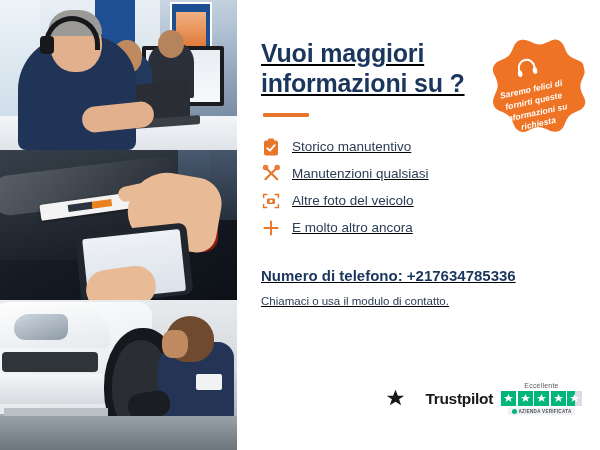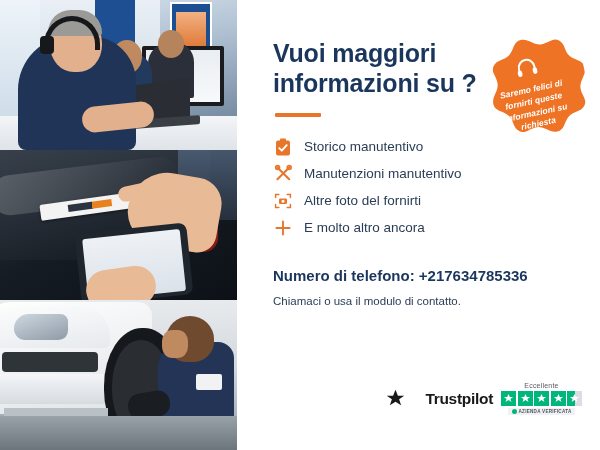--- a/index.html
+++ b/index.html
@@ -241,21 +241,22 @@
   .ph3 .cab{
     position:absolute; right:0; top:70px; width:78px; height:56px;
     background:linear-gradient(180deg,#cfd5da,#a6aeb5);
   }
 
   
   .content {
     flex: 1 1 auto;
     position: relative;
     background: #ffffff;
-    padding: 38px 22px 0 36px;
+    padding: 38px 22px 0 24px;
+    text-decoration: underline;
   }
 
   .headline {
     font-size: 25px;
     line-height: 1.2;
     font-weight: bold;
     color: #1b365d;
     letter-spacing: -0.2px;
     max-width: 215px;
   }
@@ -479,38 +480,38 @@
         <span class="f-icon">
           <svg width="19" height="19" viewBox="0 0 19 19">
             <g stroke="#e8762a" stroke-width="2.1" stroke-linecap="round">
               <path d="M3.4 3.4 L15.2 15.2"></path>
               <path d="M15.2 3.4 L3.4 15.2"></path>
             </g>
             <circle cx="3.6" cy="3.6" r="1.9" fill="none" stroke="#e8762a" stroke-width="1.7"></circle>
             <circle cx="15.2" cy="3.6" r="1.9" fill="none" stroke="#e8762a" stroke-width="1.7"></circle>
           </svg>
         </span>
-        <span class="f-label">Manutenzioni manutentivo</span>
+        <span class="f-label">Manutenzioni qualsiasi</span>
       </li>
 
 
       <li class="feature">
         <span class="f-icon">
           <svg width="18" height="18" viewBox="0 0 18 18">
             <g stroke="#e8762a" stroke-width="1.5" fill="none" stroke-linecap="round">
               <path d="M1.6 5.6 V2.4 H4.8"></path>
               <path d="M13.2 2.4 H16.4 V5.6"></path>
               <path d="M16.4 12.4 V15.6 H13.2"></path>
               <path d="M4.8 15.6 H1.6 V12.4"></path>
             </g>
             <rect x="5" y="6.6" width="8" height="5.4" rx="1.2" fill="#e8762a"></rect>
             <circle cx="9" cy="9.3" r="1.5" fill="#ffffff"></circle>
           </svg>
         </span>
-        <span class="f-label">Altre foto del fornirti</span>
+        <span class="f-label">Altre foto del veicolo</span>
       </li>
 
       <li class="feature">
         <span class="f-icon">
           <svg width="18" height="18" viewBox="0 0 18 18">
             <g stroke="#e8762a" stroke-width="1.9" stroke-linecap="round">
               <path d="M9 2.4 V15.6"></path>
               <path d="M2.4 9 H15.6"></path>
             </g>
           </svg>

